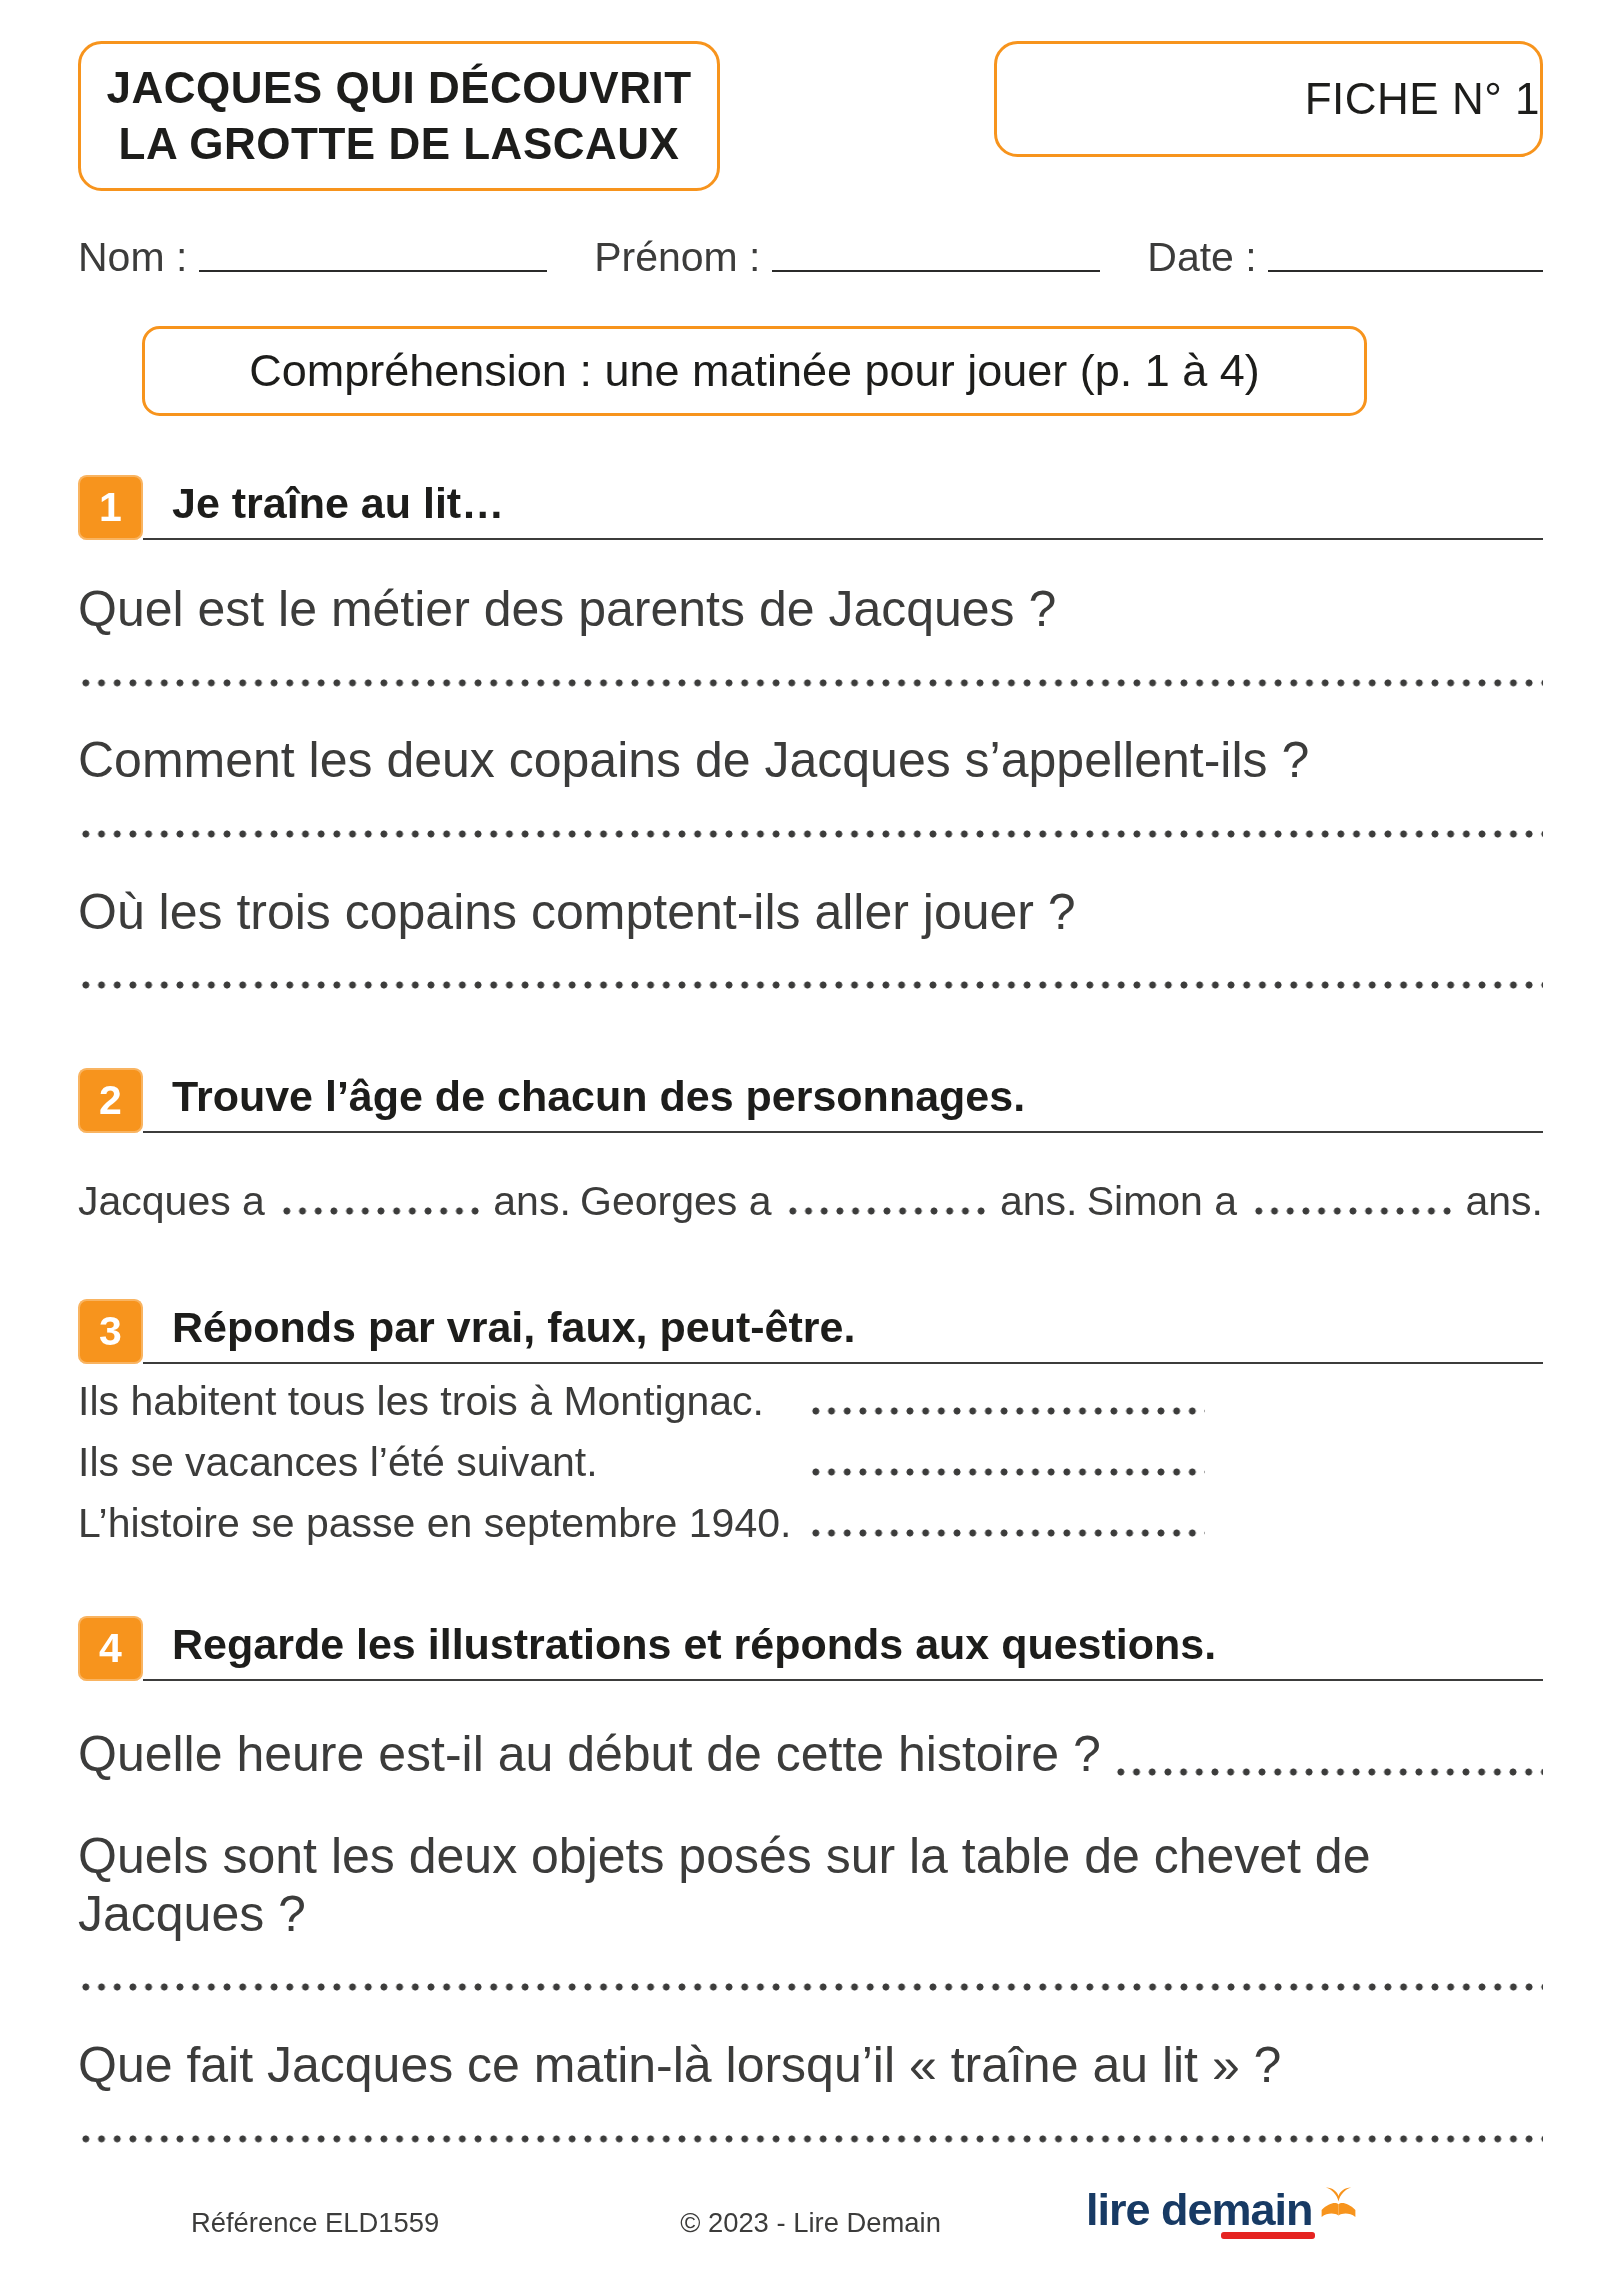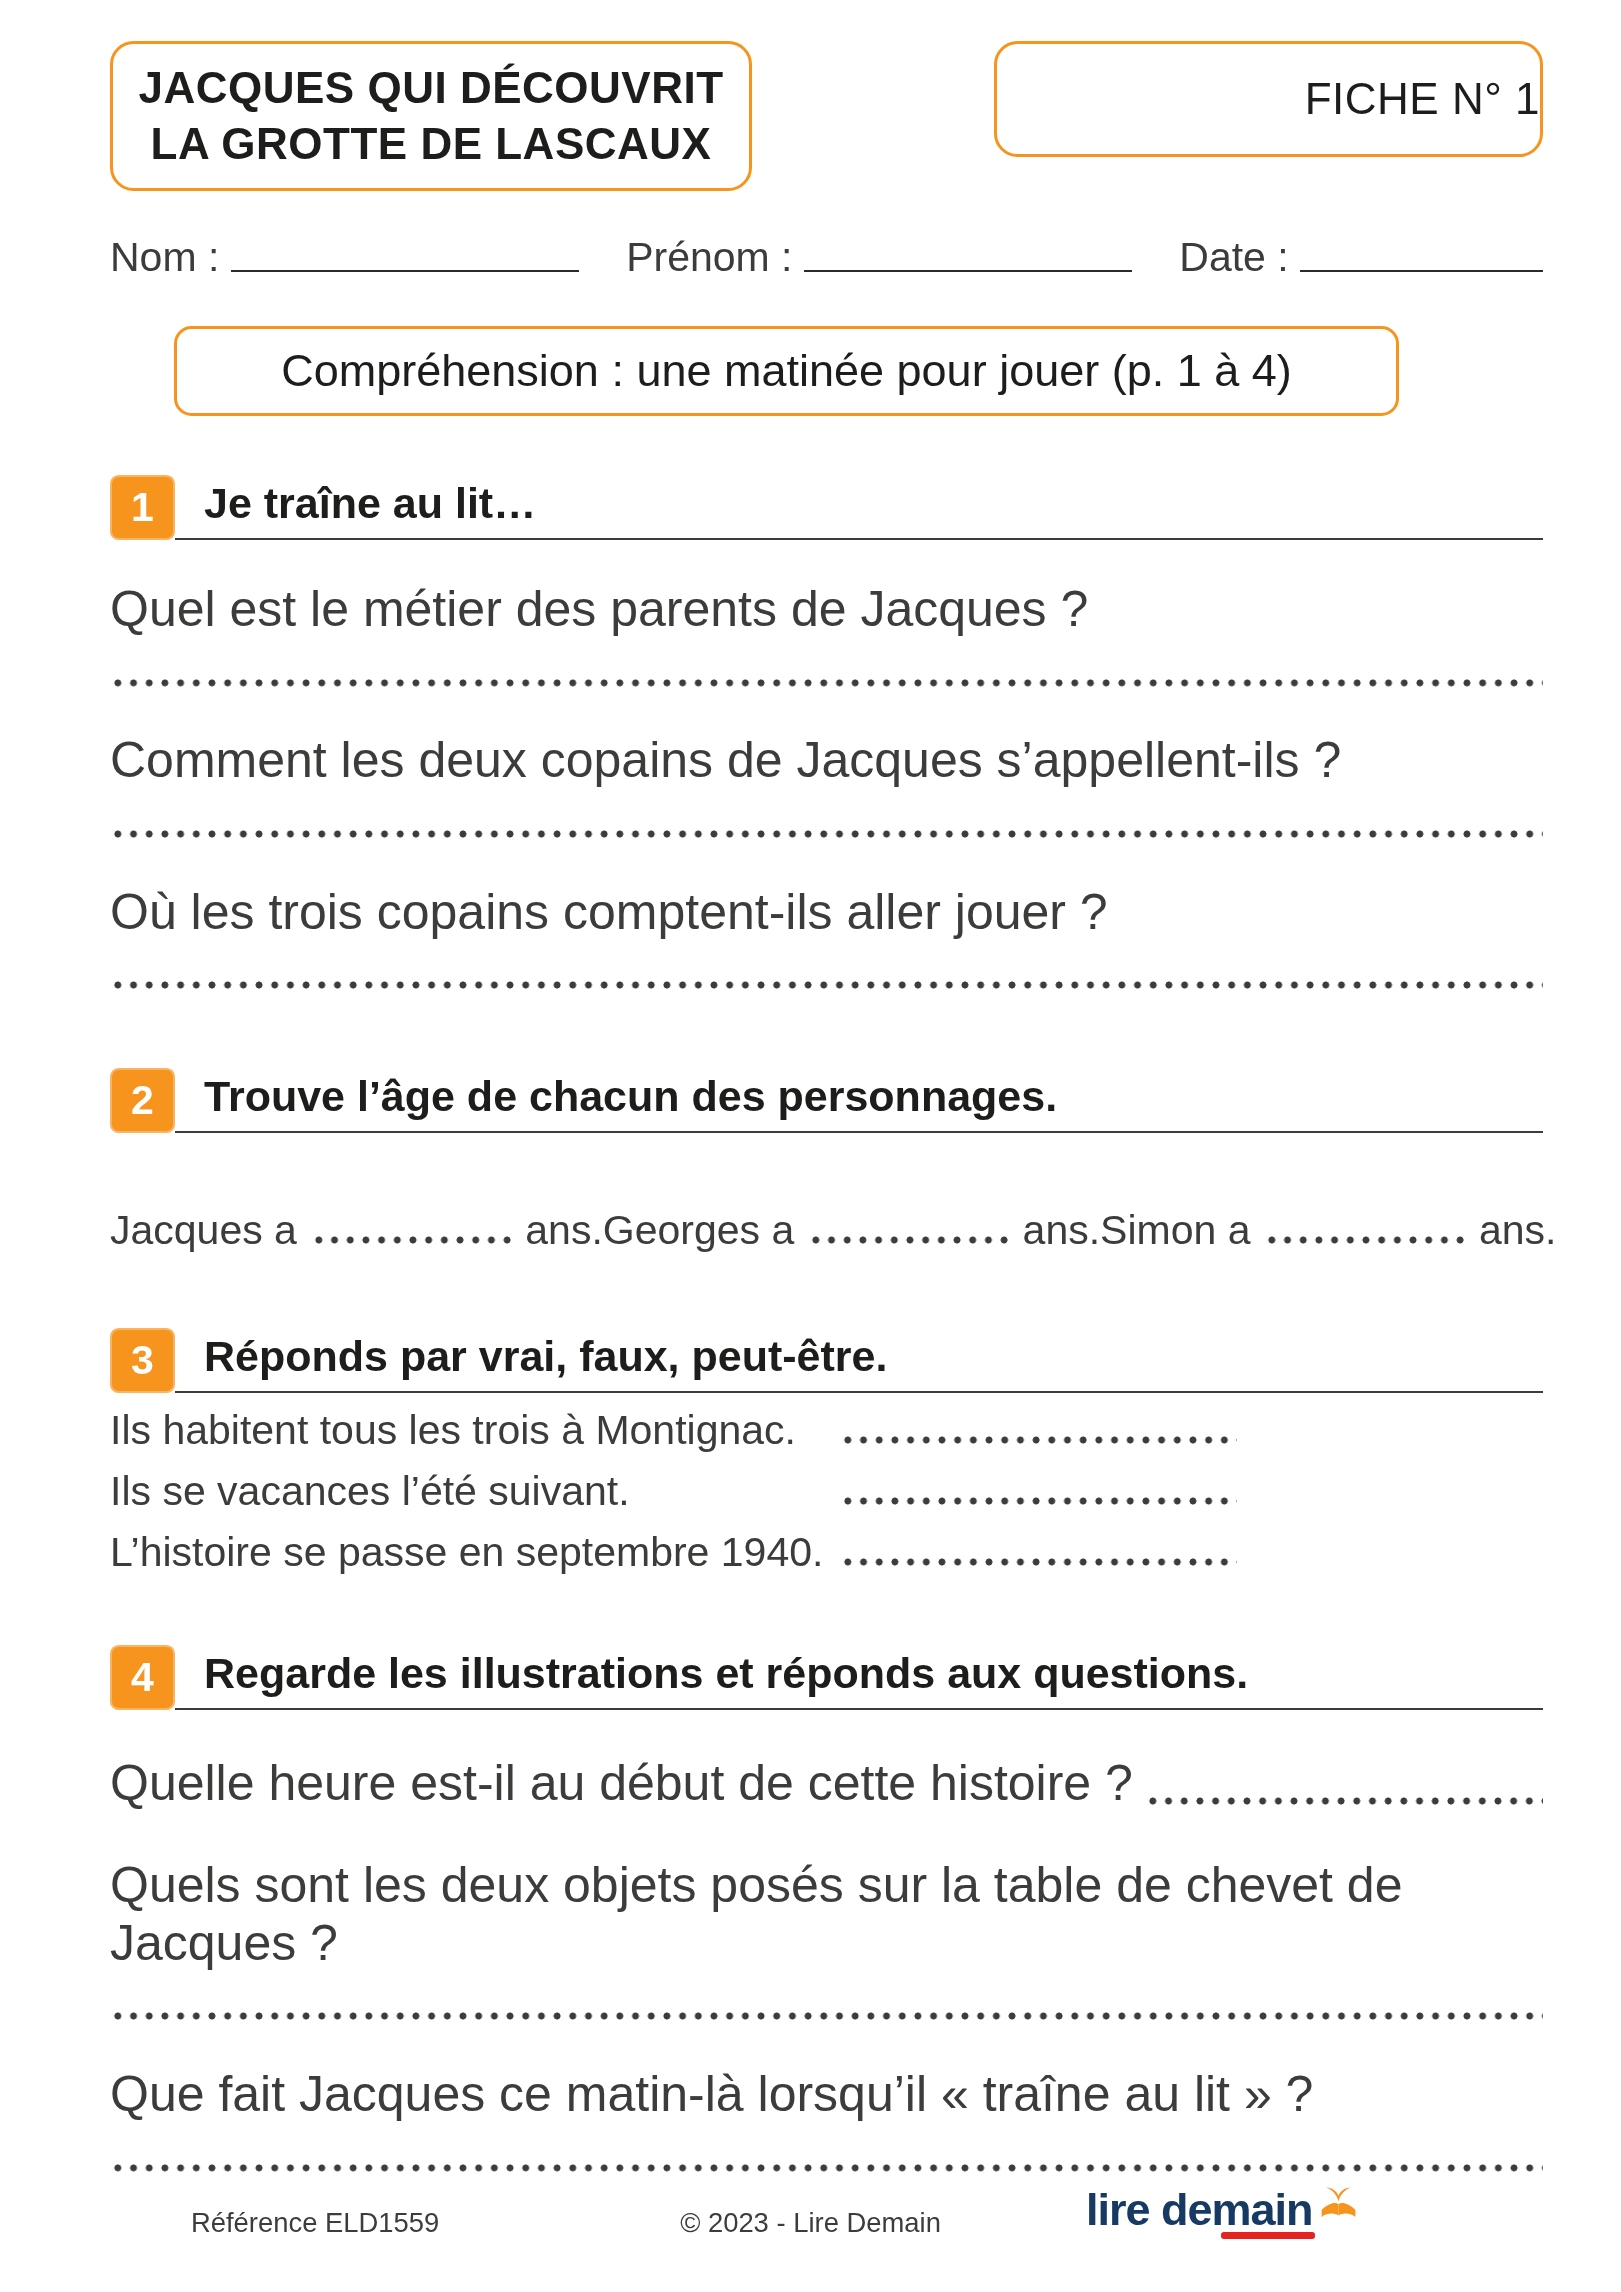--- a/index.html
+++ b/index.html
@@ -10,21 +10,21 @@
     --logo-red:#E52421;
   }
   *{margin:0;padding:0;box-sizing:border-box;}
   html,body{background:#ffffff;}
   body{
     width:1621px;height:2293px;
     font-family:"Liberation Sans","DejaVu Sans",sans-serif;
     color:var(--text);
     position:relative;overflow:hidden;
   }
-  .page{position:relative;width:1621px;height:2293px;padding:41px 78px 0 110px;overflow:hidden;}
+  .page{position:relative;width:1621px;height:2293px;padding:41px 78px 0 78px;overflow:hidden;}
 
   
   .top{display:flex;justify-content:space-between;align-items:flex-start;}
   .obox{border:3.9px solid var(--accent);border-radius:23.5px;background:#fff;}
   .title-box{
     padding:15.7px 25.5px;text-align:center;font-weight:bold;font-size:44px;line-height:1.28;
     color:var(--heading);letter-spacing:0.5px;
   }
   .fiche-box{
     width:549px;height:116px;display:flex;align-items:center;justify-content:flex-end;
@@ -66,21 +66,21 @@
   .q{font-size:50px;color:var(--text);margin-top:45px;line-height:1.15;}
   .q.first{margin-top:41px;}
   .dots{
     background-image:radial-gradient(circle,#3C3C3B 3.1px,transparent 3.8px);
     background-size:15.7px 9.8px;background-repeat:repeat-x;background-position:left center;
   }
   .dotline{margin-top:39px;height:9.8px;}
 
   
   .ages{display:flex;justify-content:space-between;margin-top:45px;font-size:41px;color:var(--text);}
-  .age-item{display:flex;align-items:flex-end;white-space:nowrap;margin-top:29px;}
+  .age-item{display:flex;align-items:flex-end;white-space:nowrap;}
   .dots-inline{width:201px;height:9.8px;margin:0 13.7px 8.8px 13.7px;display:inline-block;}
 
   
   .st-row{display:flex;align-items:flex-end;margin-top:14px;font-size:41px;color:var(--text);}
   .st-row.first{margin-top:37px;}
   .st-text{width:730px;flex:0 0 730px;}
   .dots-mid{width:397px;height:9.8px;margin-bottom:8.8px;display:inline-block;}
 
   
   .q-row{display:flex;align-items:flex-end;margin-top:45px;}

